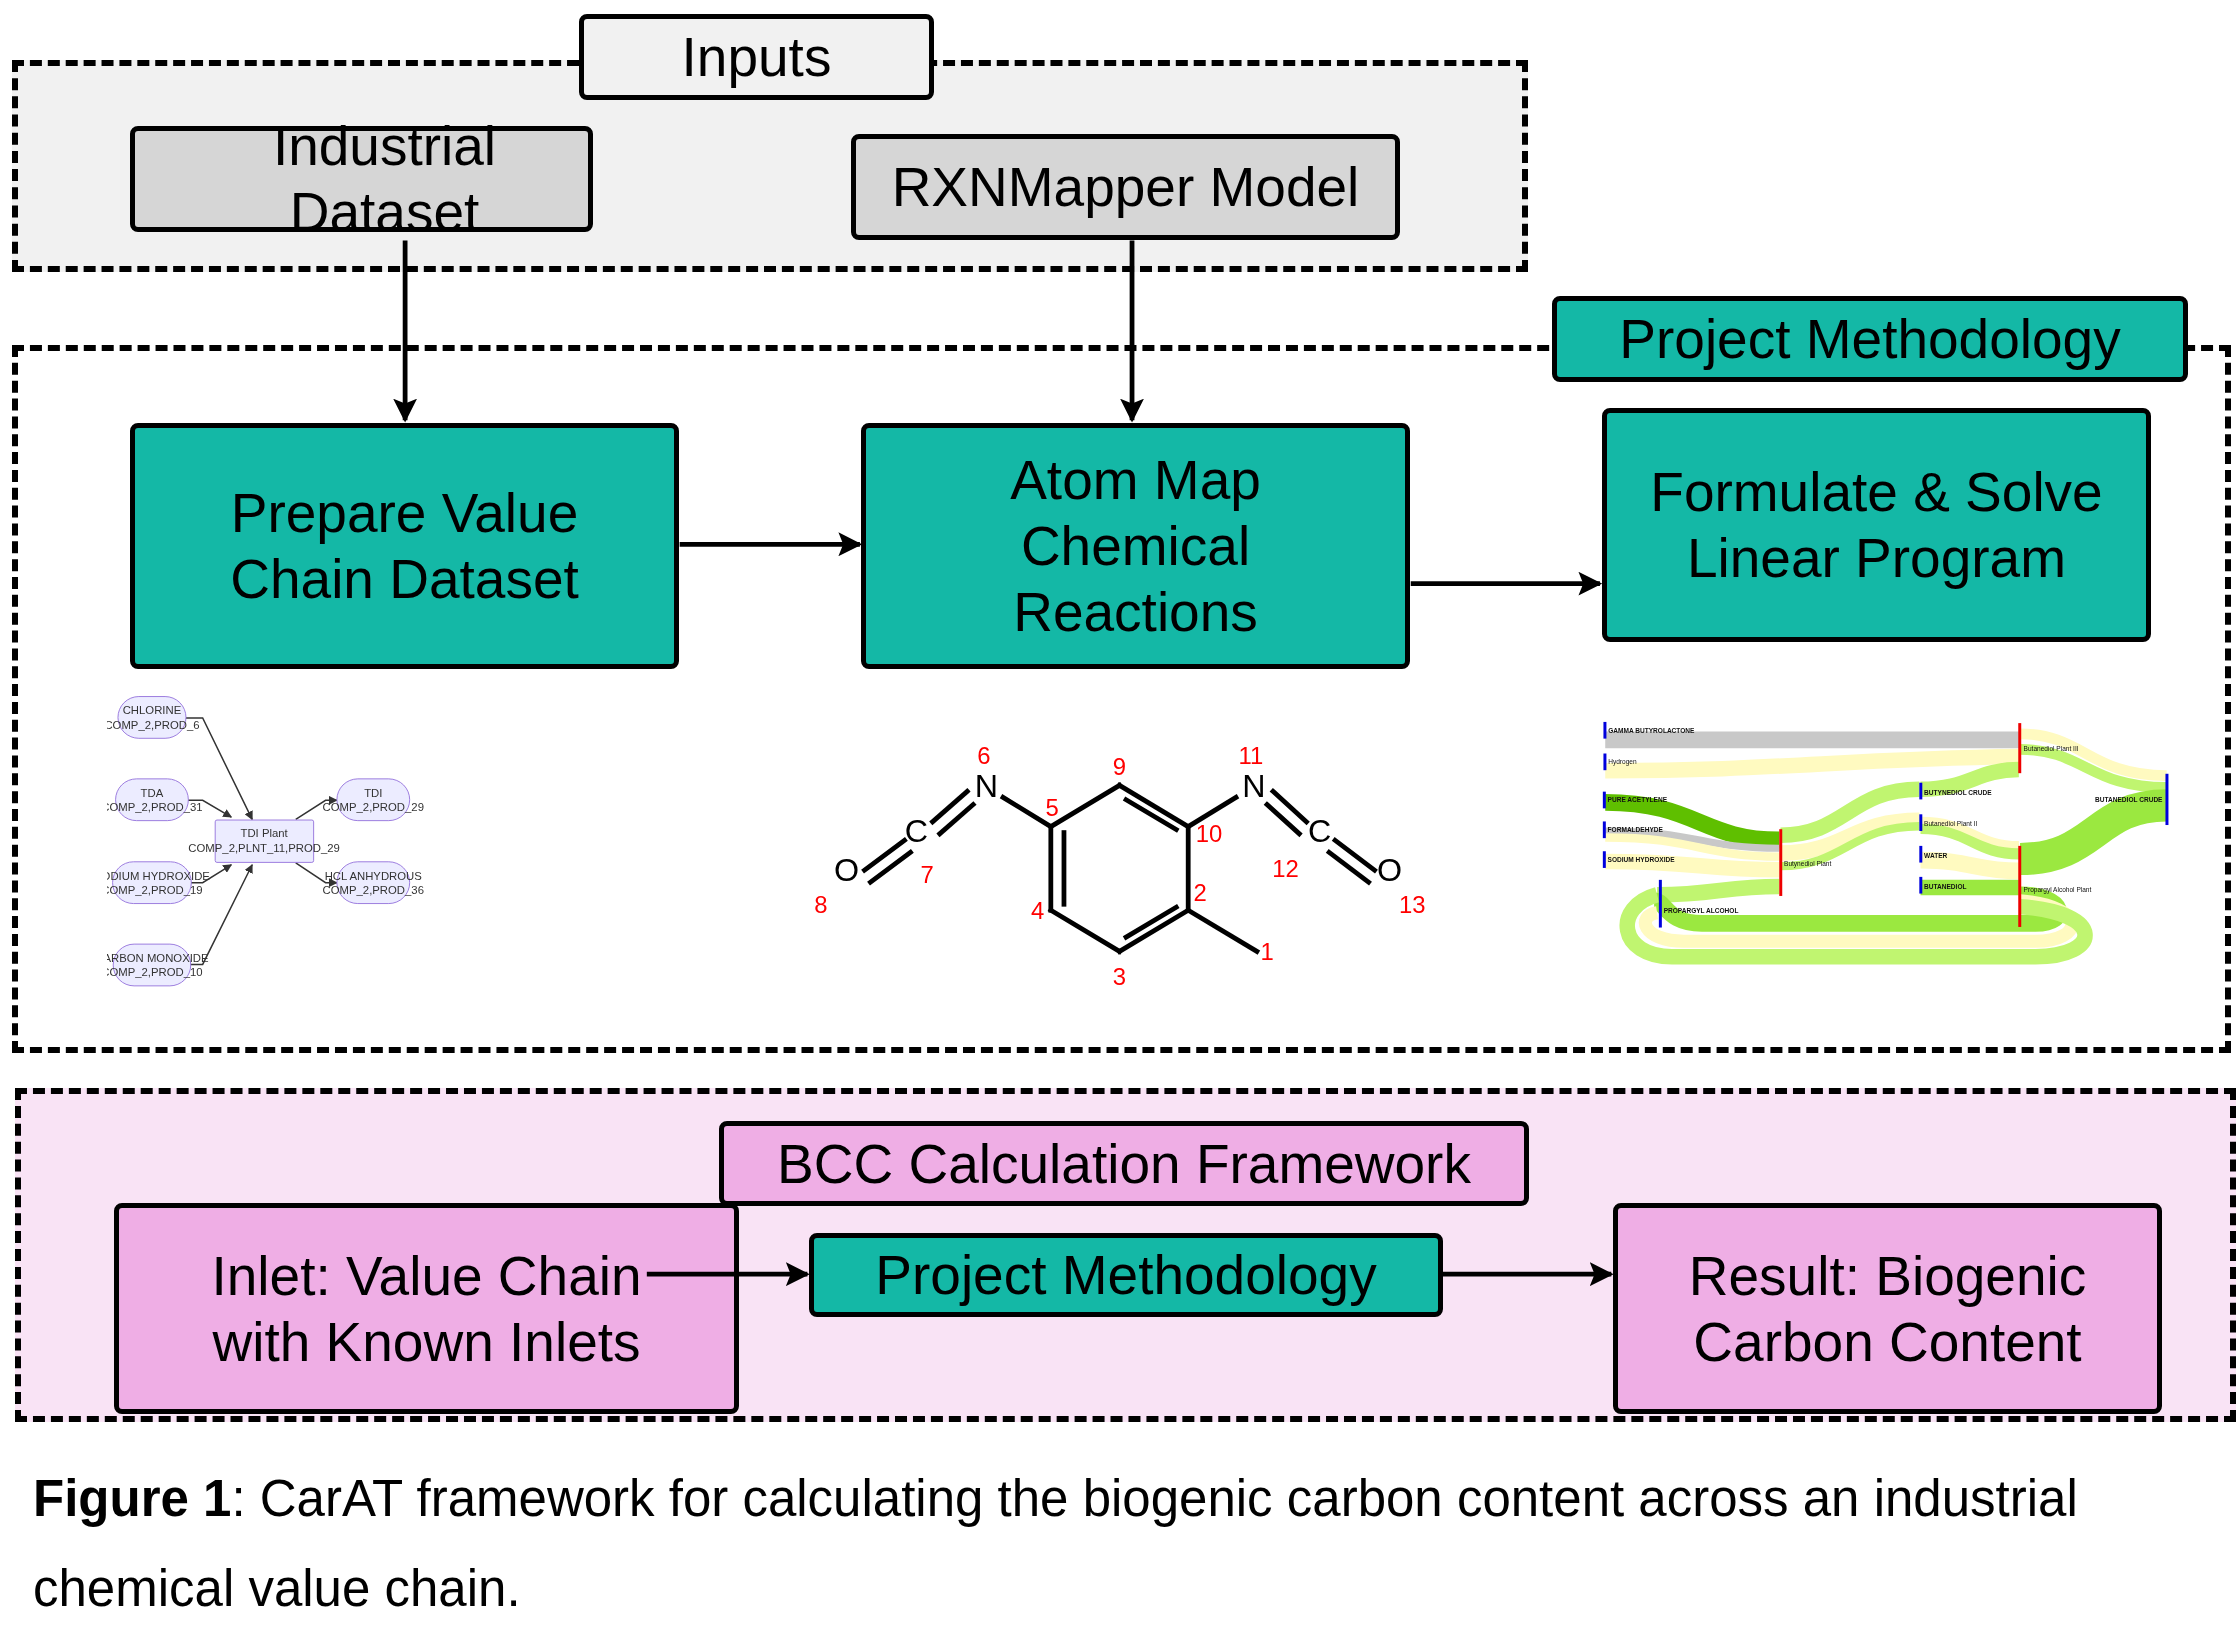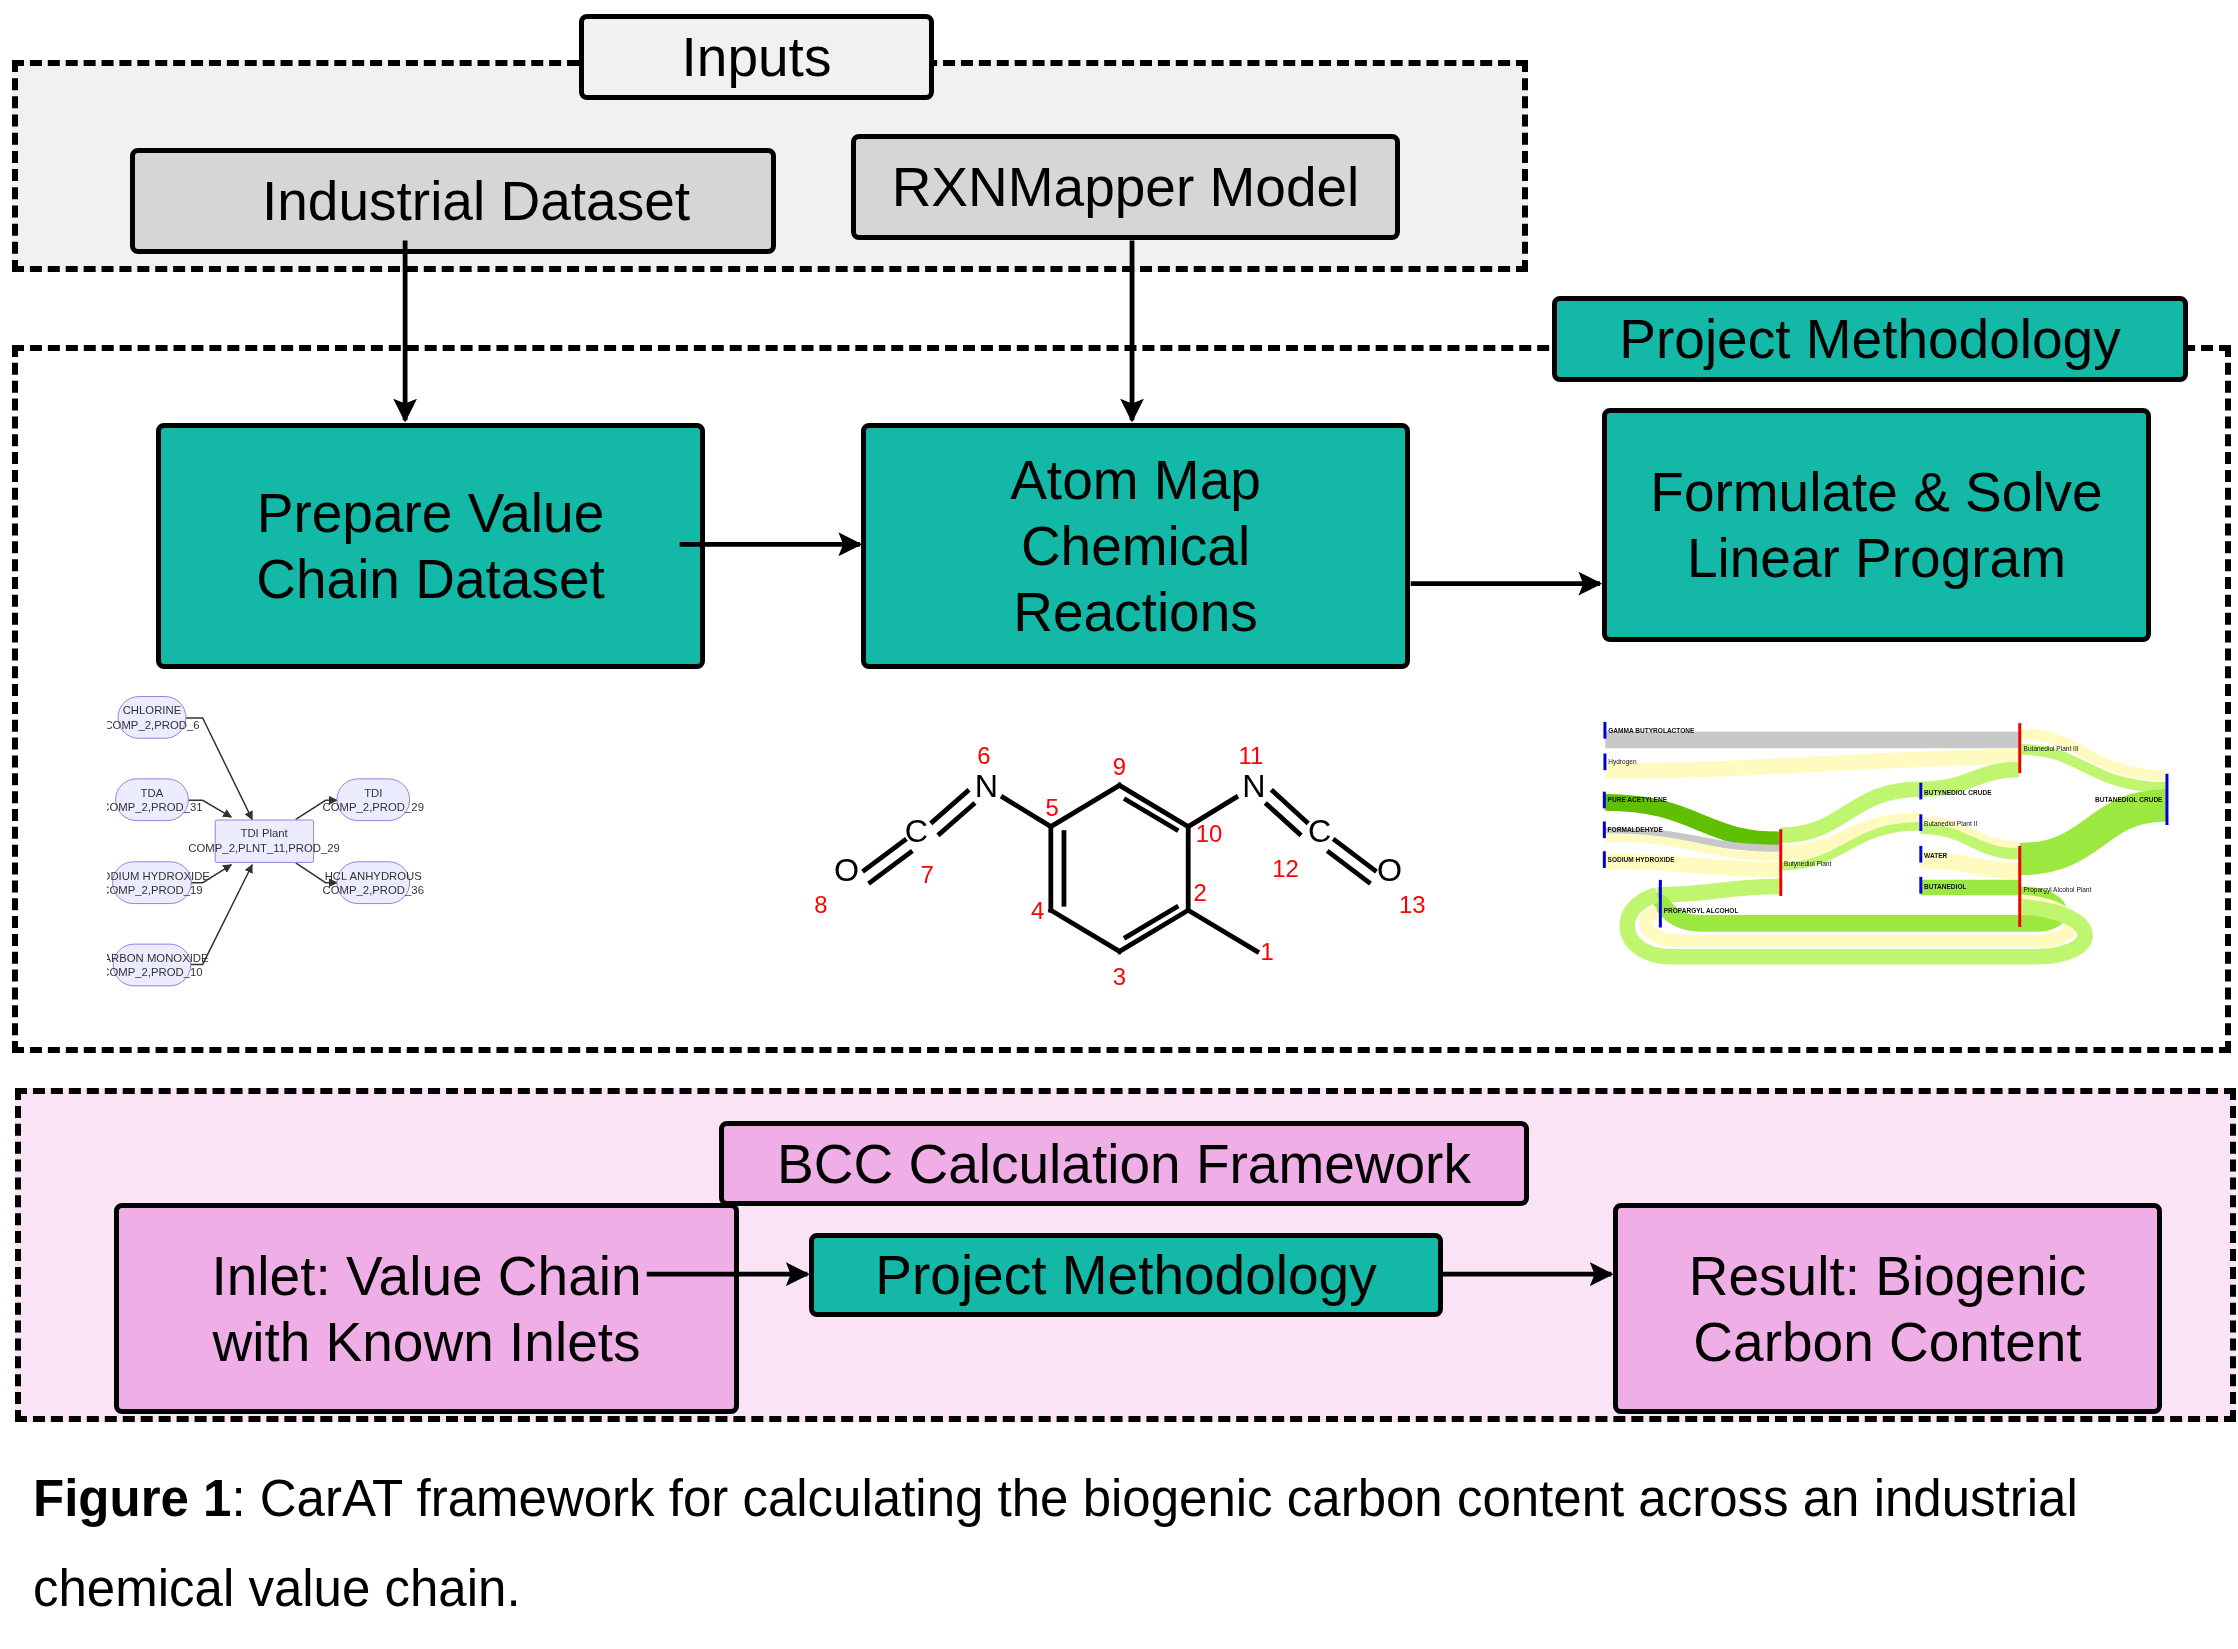--- a/index.html
+++ b/index.html
@@ -17,33 +17,33 @@
   .caption b{font-weight:bold;}
   .line{white-space:pre-line;}
 </style>
 </head>
 <body>
 
 <div class="abs dash" style="left:12px;top:60px;width:1516px;height:212px;background:#f1f1f1;"></div>
 <div class="abs box light t90" style="left:579px;top:14.3px;width:355px;height:86px;">
     <span>Inputs</span>
   </div>
-<div class="abs box gray t90" style="left:130px;top:148px;width:646px;height:106px;padding-left:46px;">
+<div class="abs box gray t90" style="left:130px;top:126px;width:463px;height:106px;padding-left:46px;">
     <span>Industrial Dataset</span>
   </div>
 <div class="abs box gray t90" style="left:851px;top:134px;width:549px;height:106px;">
     <span>RXNMapper Model</span>
   </div>
 
 <div class="abs dash" style="left:12px;top:345px;width:2219px;height:708px;"></div>
 <div class="abs box blue t90" style="left:1552px;top:296px;width:636px;height:86px;">
     <span>Project Methodology</span>
   </div>
 
-<div class="abs box blue t90 line" style="left:130px;top:423px;width:549px;height:246px;margin-left:26px;"><span>Prepare Value
+<div class="abs box blue t90 line" style="left:130px;top:423px;width:549px;height:246px;"><span>Prepare Value
 Chain Dataset</span></div>
 <div class="abs box blue t90 line" style="left:861px;top:423px;width:549px;height:246px;"><span>Atom Map
 Chemical
 Reactions</span></div>
 <div class="abs box blue t90 line" style="left:1602px;top:394px;width:549px;height:234px;margin-top:14px;"><span>Formulate &amp; Solve
 Linear Program</span></div>
 
 <svg class="abs" style="left:0;top:0;" width="2239" height="1649" viewBox="0 0 3750 2763">
   <defs>
     <marker id="ah" viewBox="0 0 10 10" refX="9" refY="5" markerWidth="5" markerHeight="5" orient="auto">

